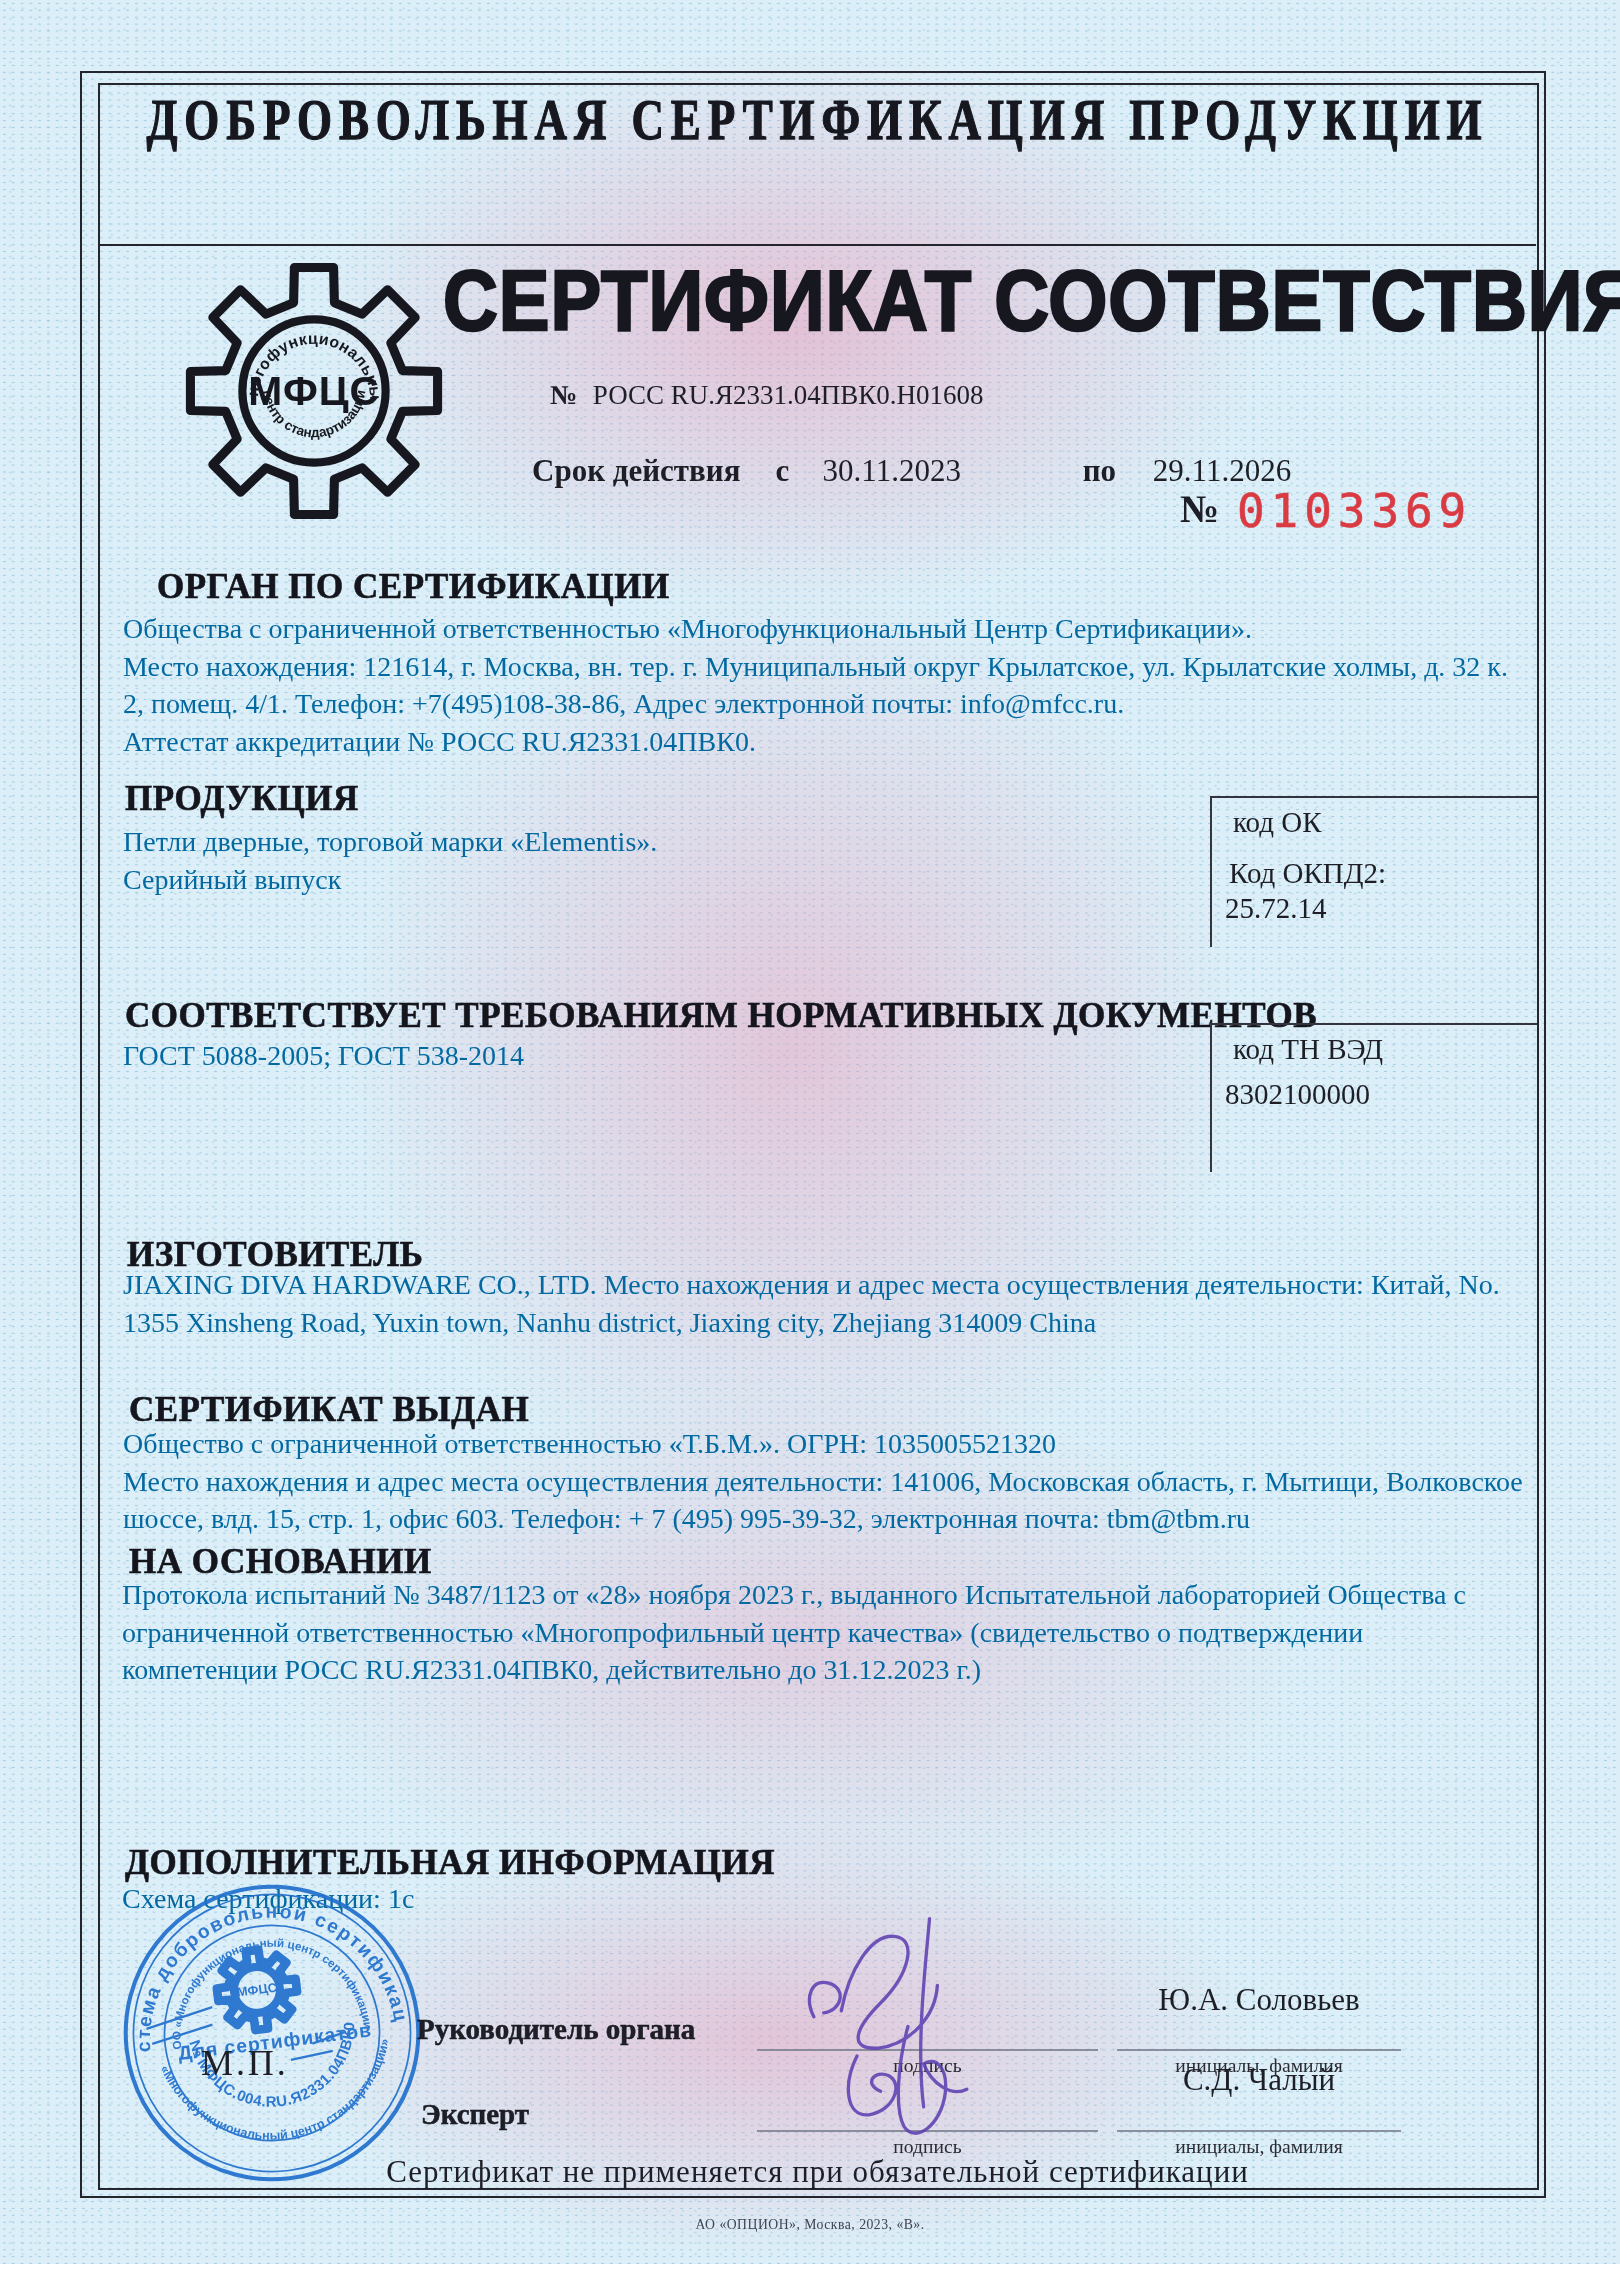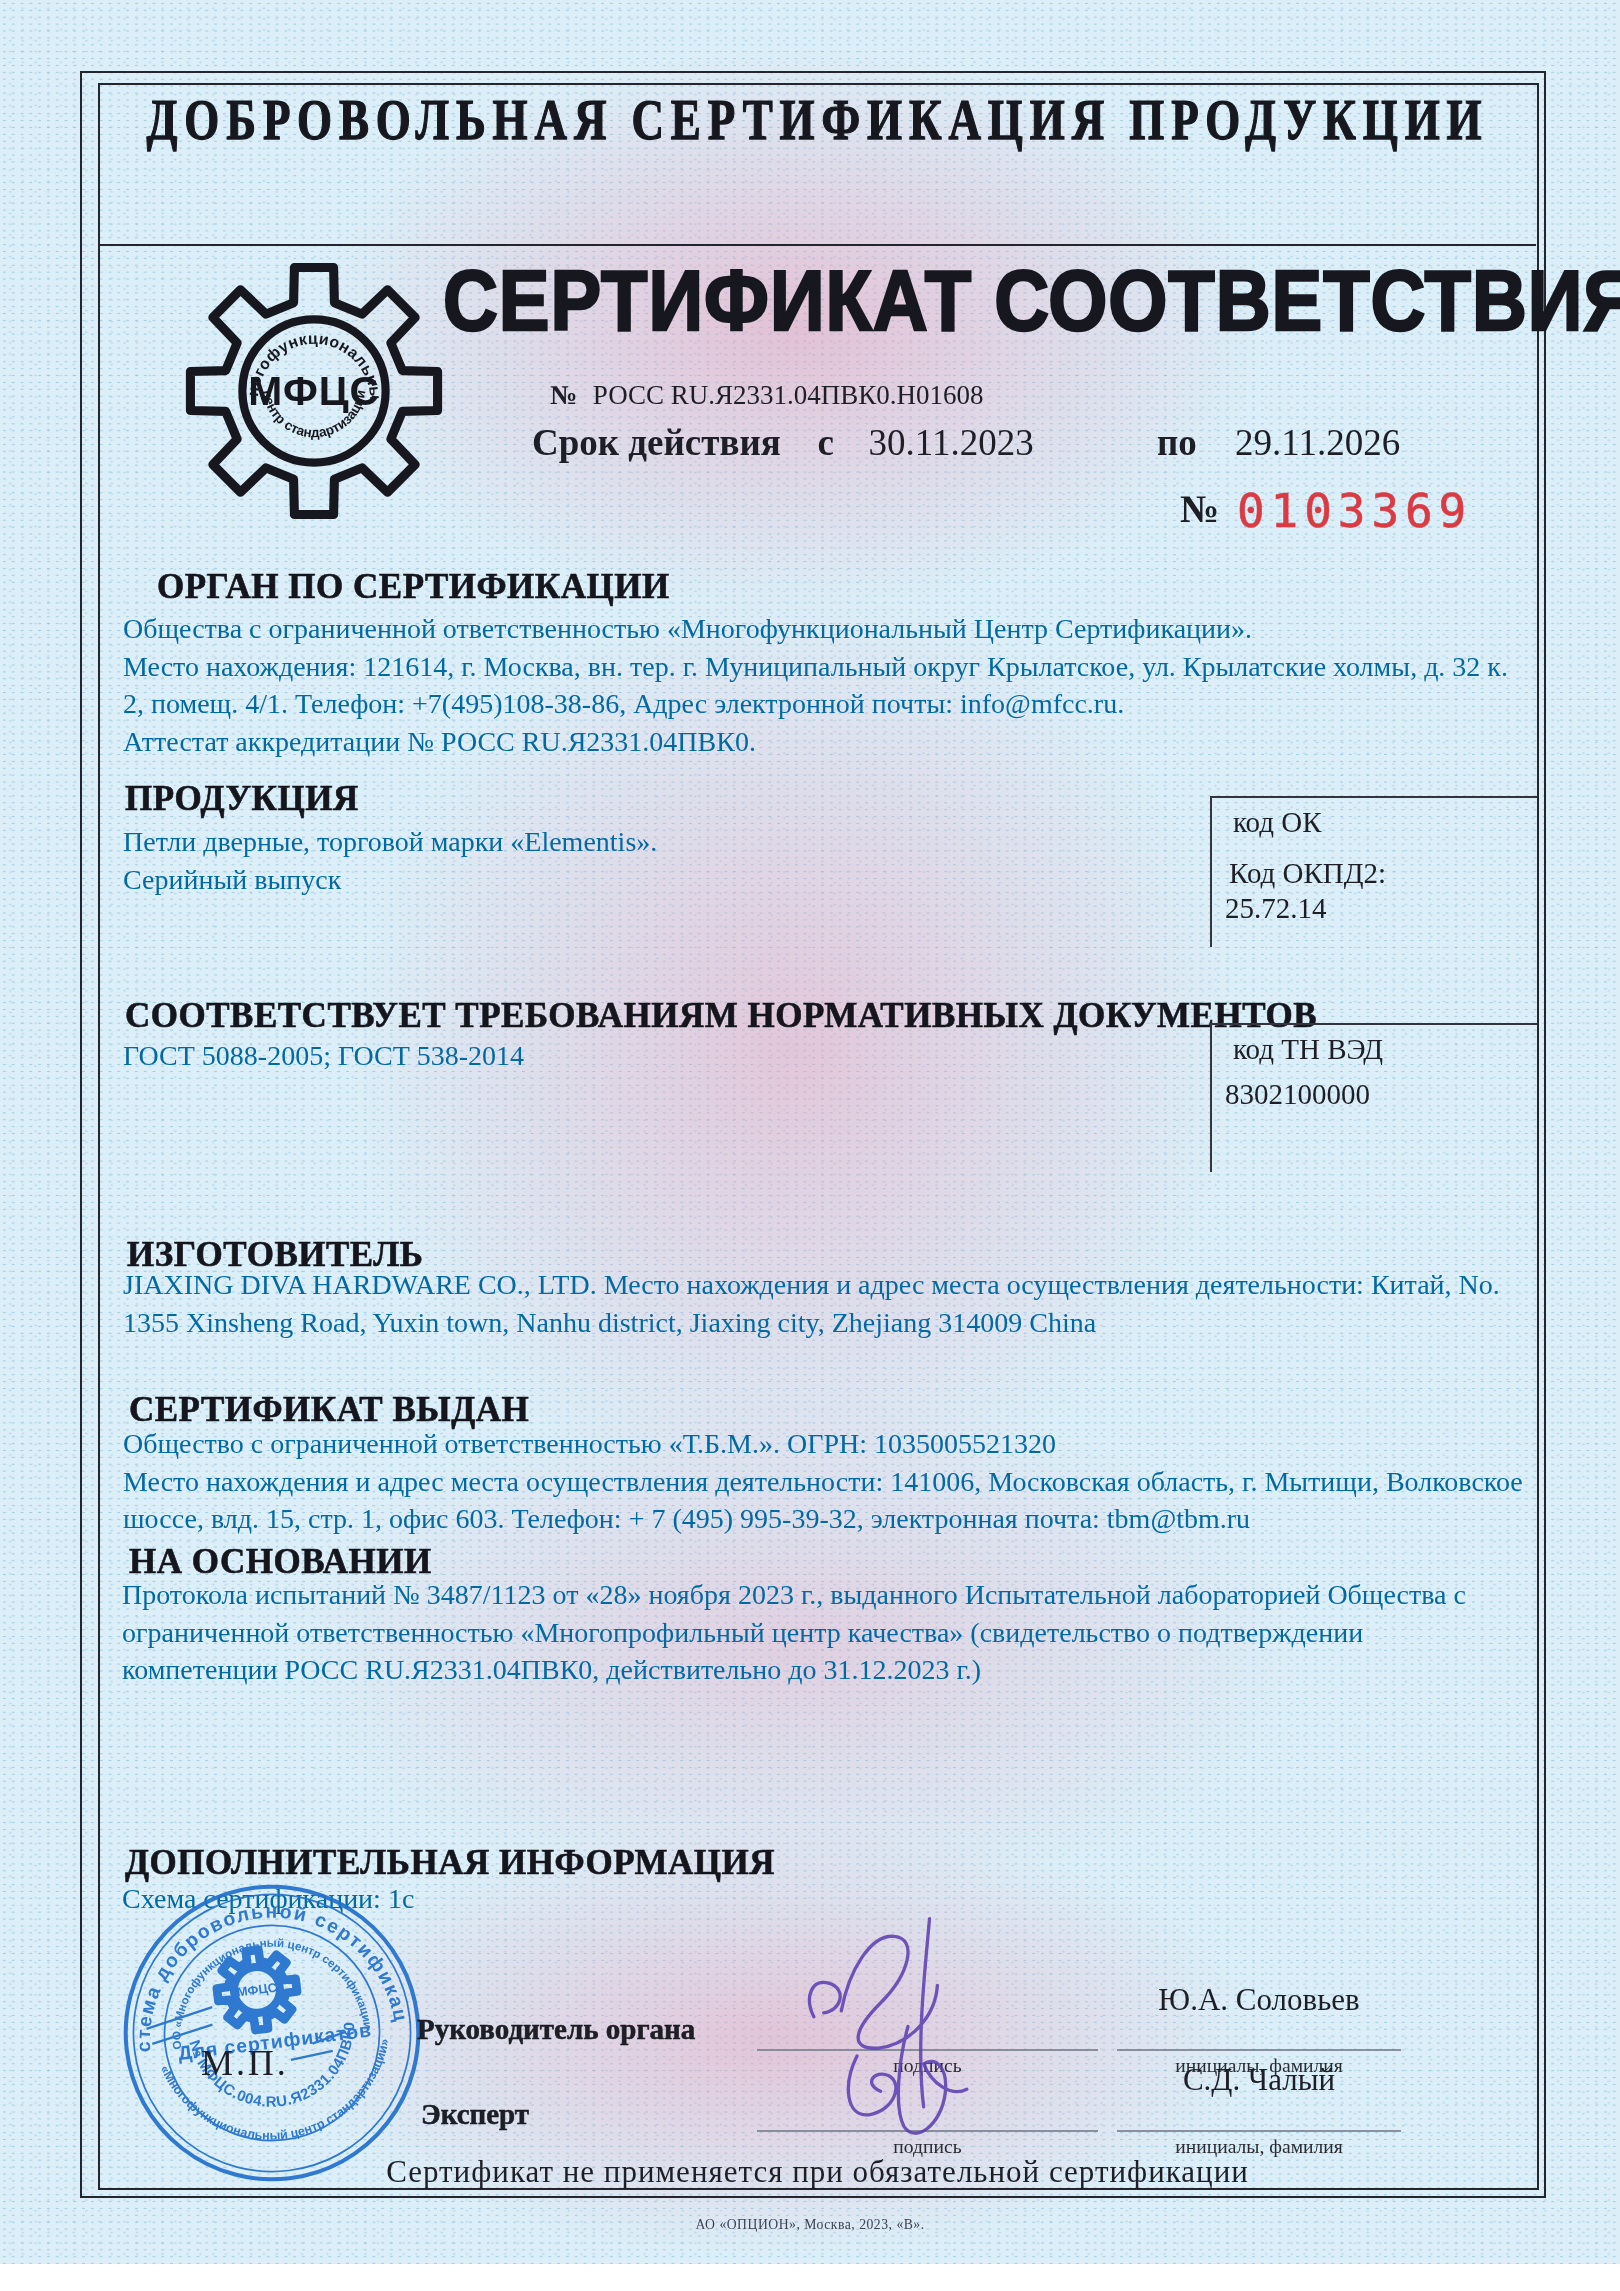--- a/index.html
+++ b/index.html
@@ -22,21 +22,21 @@
   .banner{left:100px;top:94px;width:1435px;text-align:center;}
   .banner span{display:inline-block;font-size:45px;font-weight:bold;letter-spacing:6.9px;
     transform:scaleY(1.25);transform-origin:center;-webkit-text-stroke:1px #17181f;color:#17181f;}
   .doc-title{left:443px;top:253px;font-family:"Liberation Sans","DejaVu Sans",sans-serif;
     font-size:80px;font-weight:700;letter-spacing:1px;color:#17181f;-webkit-text-stroke:2.4px #17181f;
     transform:scale(0.95,1.06);transform-origin:left top;white-space:nowrap;}
   .h{font-weight:bold;font-size:35px;letter-spacing:0.5px;color:#15161d;-webkit-text-stroke:0.6px #15161d;white-space:nowrap;}
   .body-text{font-size:28px;line-height:1.34;white-space:pre-line;color:#0369a1;}
   .num-row{left:534px;top:380px;font-size:27px;white-space:nowrap;margin-left:16px;}
   .num-row .pref{font-weight:bold;margin-right:15.7px;}
-  .valid-row{top:421px;font-size:37px;white-space:nowrap;}
+  .valid-row{top:453px;font-size:31px;white-space:nowrap;}
   .bold{font-weight:bold;}
   .form-num-pref{left:1180px;top:486px;font-size:39px;font-weight:bold;}
   .form-num{left:1237px;top:484px;font-family:"DejaVu Sans Mono","Liberation Mono",monospace;
     font-size:46px;letter-spacing:5.9px;-webkit-text-stroke:0.6px currentColor;}
   .codebox{border-top:2px solid #33343d;border-left:2px solid #33343d;}
   .code-label{font-size:29px;white-space:nowrap;}
   .sigline{position:absolute;height:2px;background:#7b8090;opacity:0.85;}
   .caption{font-size:19.6px;text-align:center;color:#2a2b33;}
   .sig-label{font-size:29px;font-weight:bold;-webkit-text-stroke:0.5px #15161d;white-space:nowrap;}
   .sig-name{font-size:31px;text-align:center;white-space:nowrap;}

